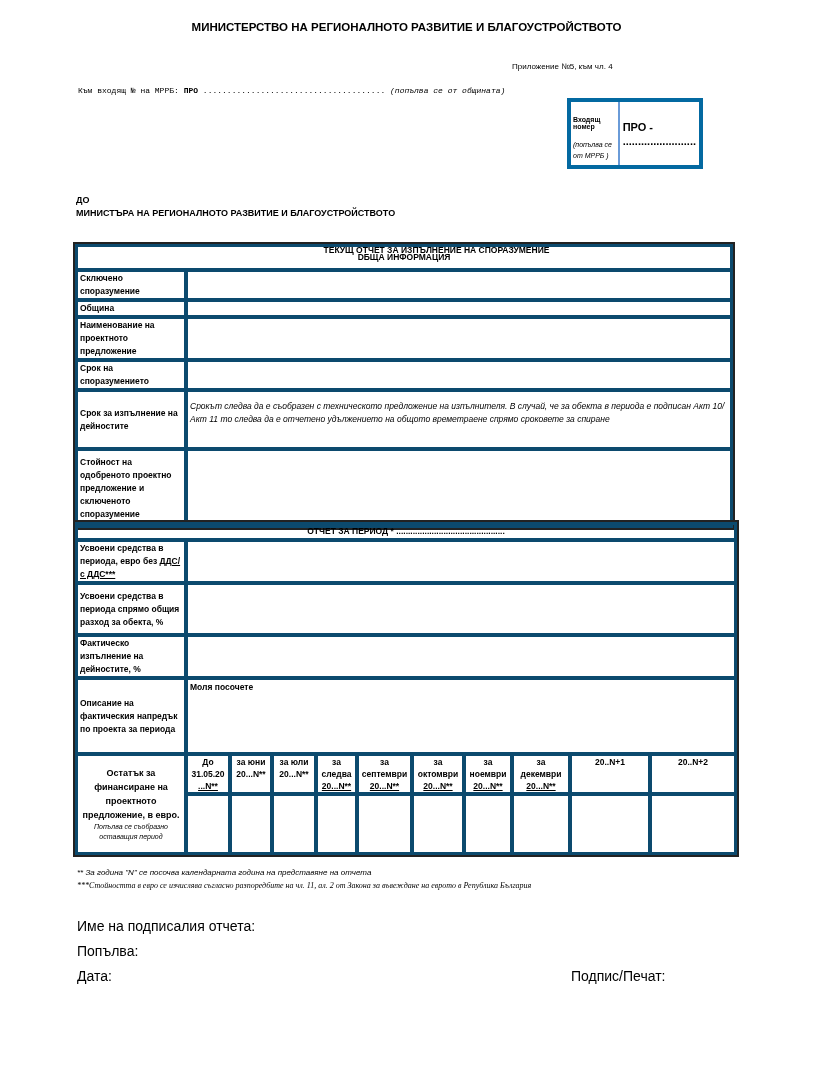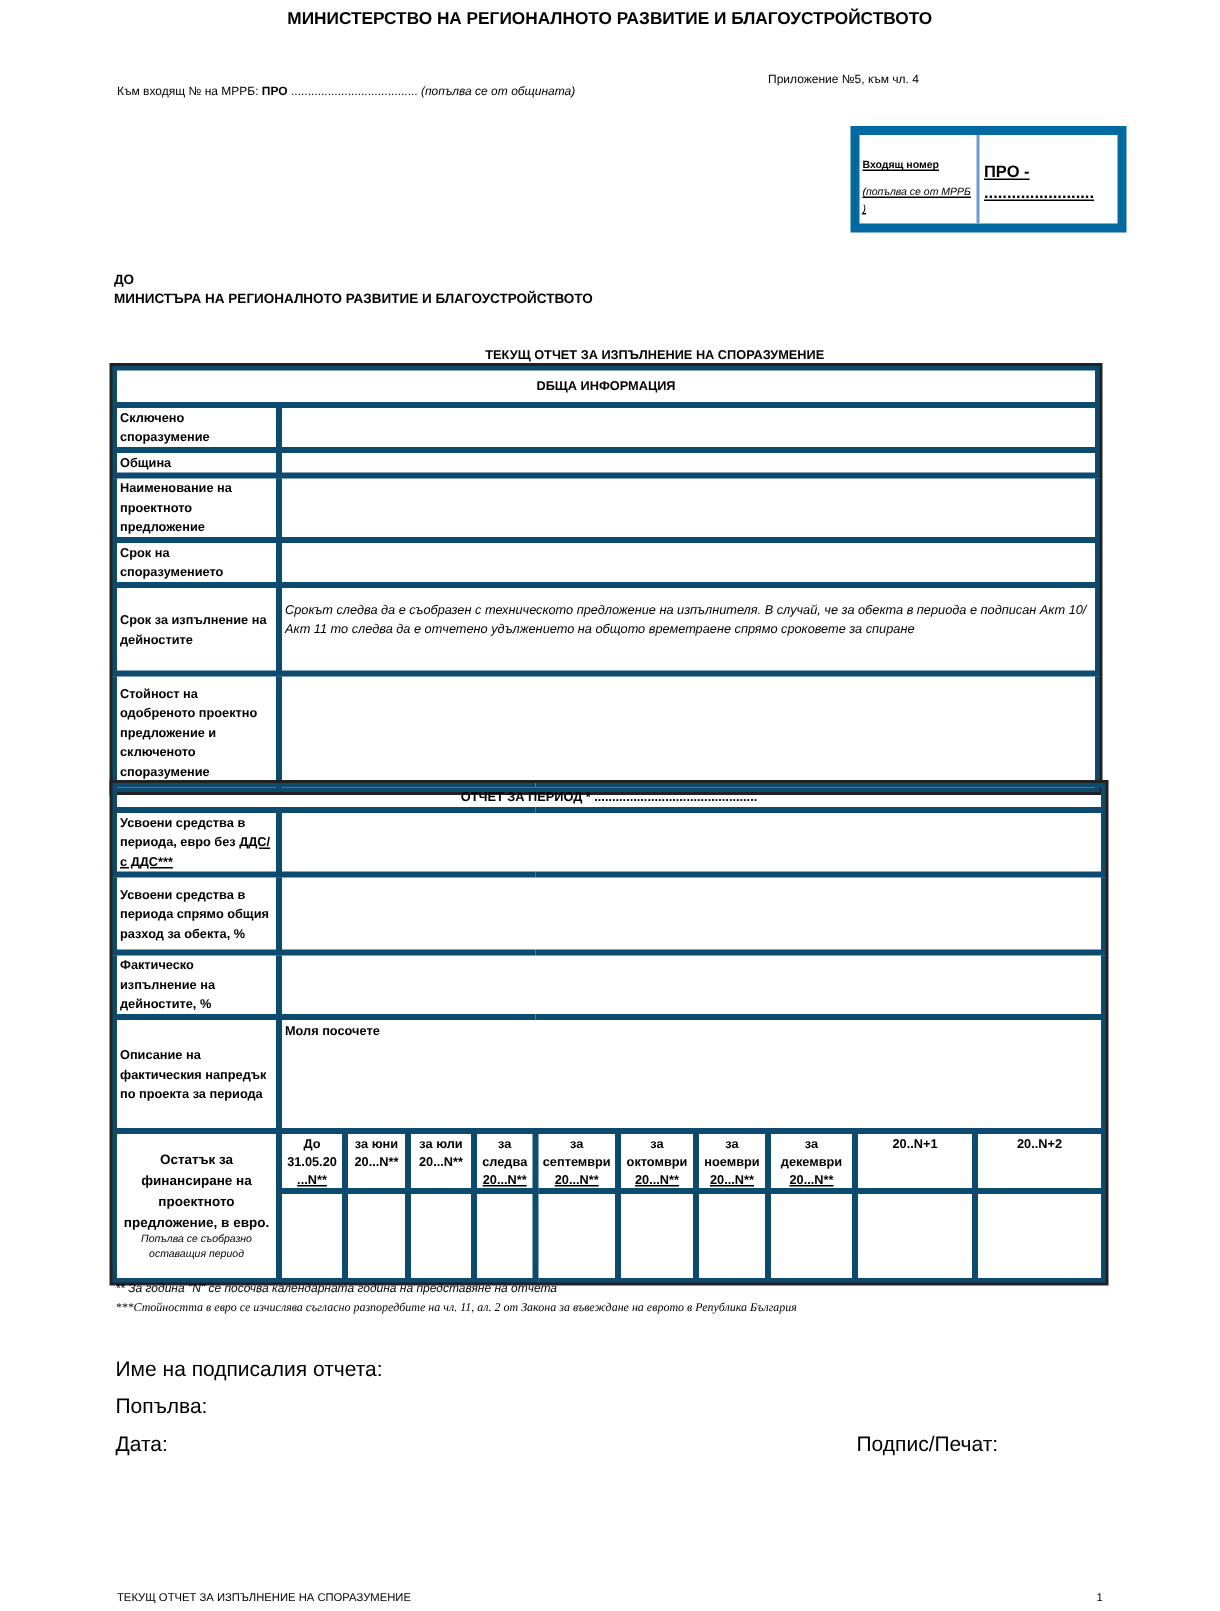--- a/index.html
+++ b/index.html
@@ -1,24 +1,24 @@
 <!DOCTYPE html>
 <html><head>
 <meta charset="utf-8">
 <style>
   * { box-sizing: border-box; margin: 0; padding: 0; }
   html, body { width: 813px; height: 1074px; background: #ffffff; overflow: hidden; }
   body { position: relative; font-family: "Liberation Sans", sans-serif; color: #000; }
-  .abs { position: absolute; }
+  .abs { position: absolute; margin-top: 14px; }
   .b { font-weight: bold; }
   .i { font-style: italic; }
   .ministry { top: 7px; left: 0; width: 813px; text-align: center; font-size: 11.5px; font-weight: bold; }
   .appendix { top: 48px; left: 512px; font-size: 8px; }
-  .incoming-line { top: 56px; left: 78px; font-size: 8px; }
-  .reg-box { top: 84px; left: 567px; width: 184px; height: 71px; border: 6px solid #0369a1; display: flex; text-decoration: underline; }
+  .incoming-line { top: 72px; left: 78px; font-size: 8px; font-family: Liberation Mono, monospace; }
+  .reg-box { top: 84px; left: 567px; width: 136px; height: 71px; border: 4px solid #0369a1; display: flex; }
   .reg-box .lc { width: 80px; border-right: 2px solid #6a9bd8; padding: 4px 2px; display:flex; flex-direction:column; justify-content:flex-end; }
   .reg-box .lc .t1 { font-size: 7px; font-weight: bold; margin-bottom: 9px; }
   .reg-box .lc .t2 { font-size: 7px; font-style: italic; line-height: 11px; }
   .reg-box .rc { flex: 1; padding: 18px 3px 0 3px; font-size: 11px; font-weight: bold; line-height: 14px; }
   .addressee { top: 180px; left: 76px; font-size: 9px; font-weight: bold; line-height: 13px; }
   .report-title { top: 231px; left: 0; width: 813px; padding-left: 60px; text-align: center; font-size: 8.5px; font-weight: bold; }
   table { border-collapse: collapse; position: absolute; left: 74px; width: 660px; table-layout: fixed; }
   td { border: 4px solid #0c4a6e; font-size: 8.5px; vertical-align: middle; padding: 0 2px; line-height: 13px; }
   .t-outer { outline: 2px solid #222; outline-offset: -1px; }
   .lbl { font-weight: bold; }

